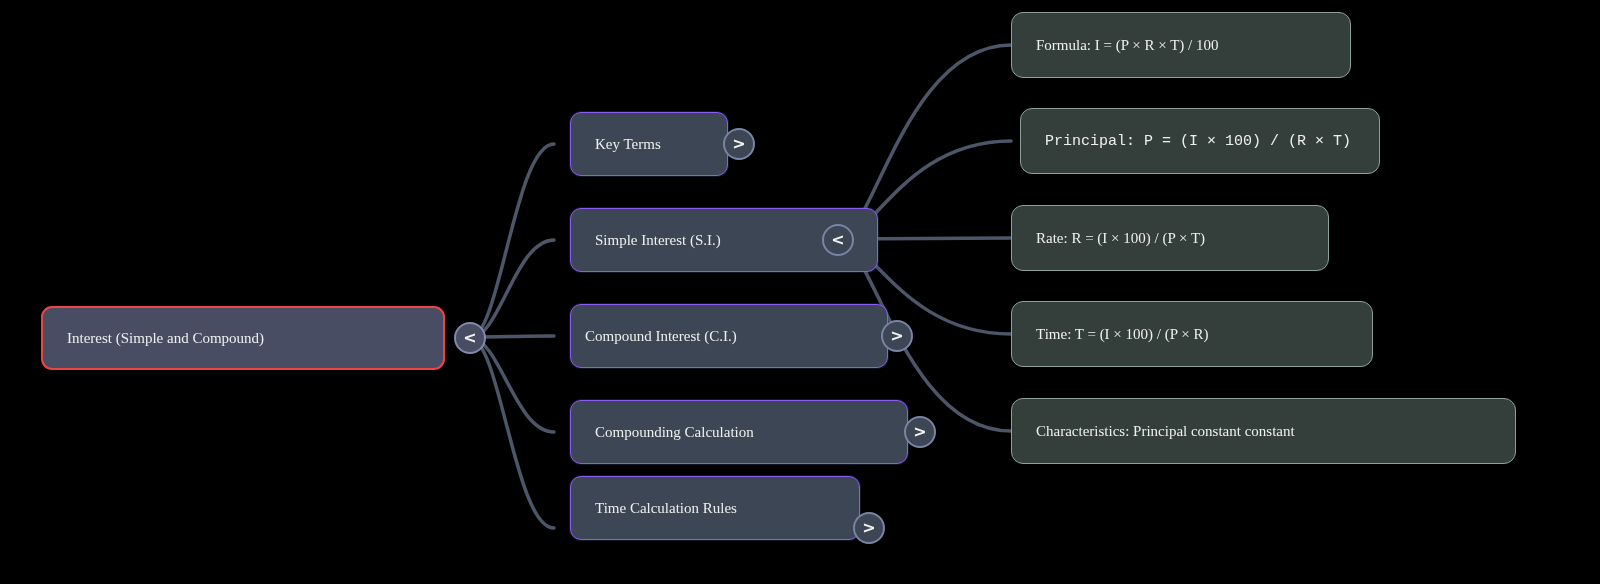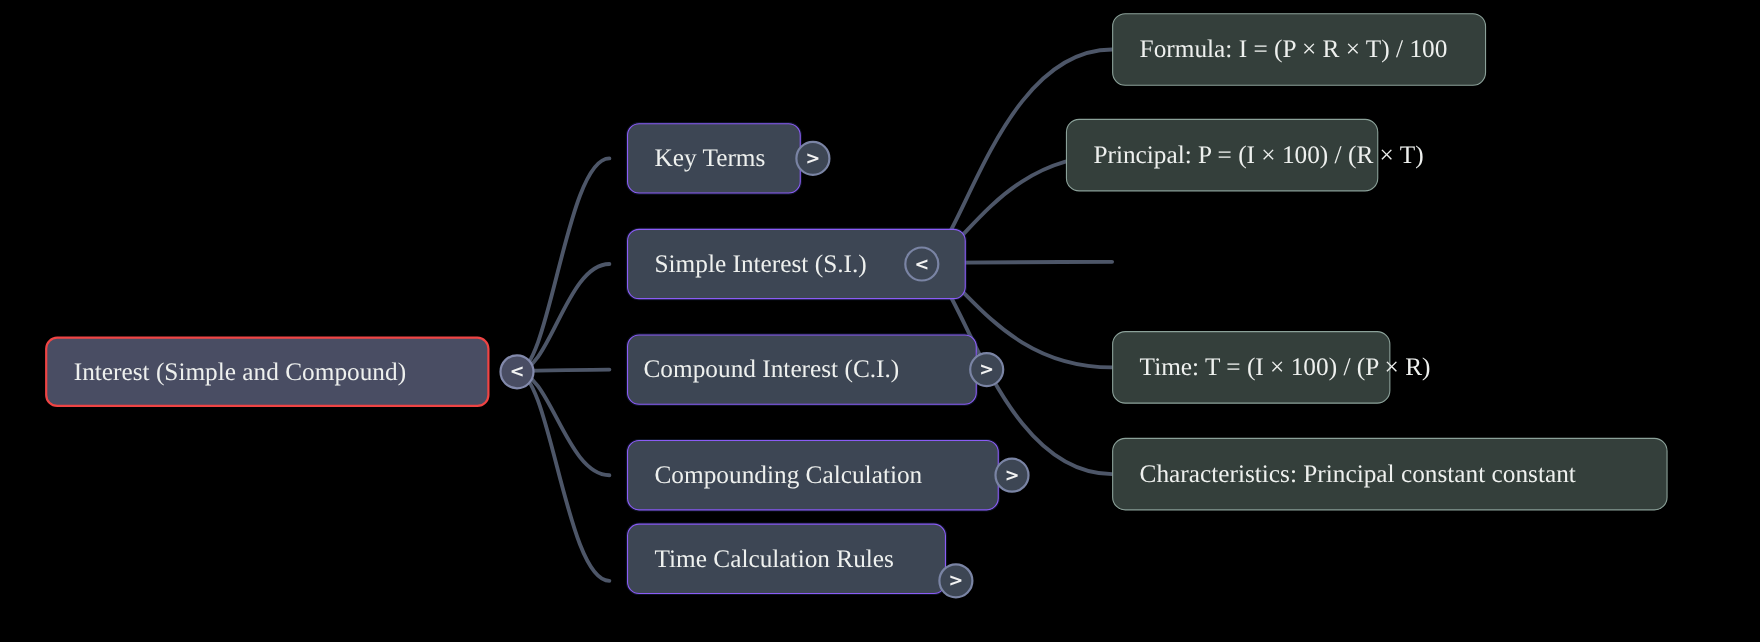--- a/index.html
+++ b/index.html
@@ -10,21 +10,21 @@
     position:relative; overflow:hidden;
   }
   #canvas { position:absolute; inset:0; width:1600px; height:584px; }
   #edges { position:absolute; left:0; top:0; z-index:0; }
   .node {
     position:absolute; z-index:2;
     height:64px;
     display:flex; align-items:center;
     padding-left:24px; box-sizing:border-box;
     border-radius:11px;
-    color:#eef0ee; font-size:23px; white-space:nowrap;
+    color:#eef0ee; font-size:15px; white-space:nowrap;
     cursor:pointer;
   }
   .root {
     background:#494d63;
     border:2px solid #ef4444;
   }
   .branch {
     background:#3d4654;
     border:1px solid #8b5cf6;
     box-shadow:0 0 0 1px rgba(60,80,150,.25);
@@ -98,26 +98,29 @@
 
   <div class="node branch" style="left:554px; top:476px; width:290px;">
     <span>Time Calculation Rules</span>
   </div>
   <button class="toggle branch-toggle" style="left:853px; top:512px;">&gt;</button>
 
   <div class="node leaf" style="left:1011px; top:12px; width:340px;">
     <span>Formula: I = (P × R × T) / 100</span>
   </div>
 
-  <div class="node leaf" style="left:969px; top:108px; width:284px;">
+  <div class="node leaf" style="left:1020px; top:108px; width:360px;font-family:Liberation Mono, monospace;">
     <span>Principal: P = (I × 100) / (R × T)</span>
   </div>
 
+  <div class="node leaf" style="left:1011px; top:205px; width:318px;">
+    <span>Rate: R = (I × 100) / (P × T)</span>
+  </div>
 
-  <div class="node leaf" style="left:1011px; top:301px; width:253px;">
+  <div class="node leaf" style="left:1011px; top:301px; width:362px;">
     <span>Time: T = (I × 100) / (P × R)</span>
   </div>
 
   <div class="node leaf" style="left:1011px; top:398px; width:505px;">
     <span>Characteristics: Principal constant constant</span>
   </div>
 
 </div>
 
 </body></html>

